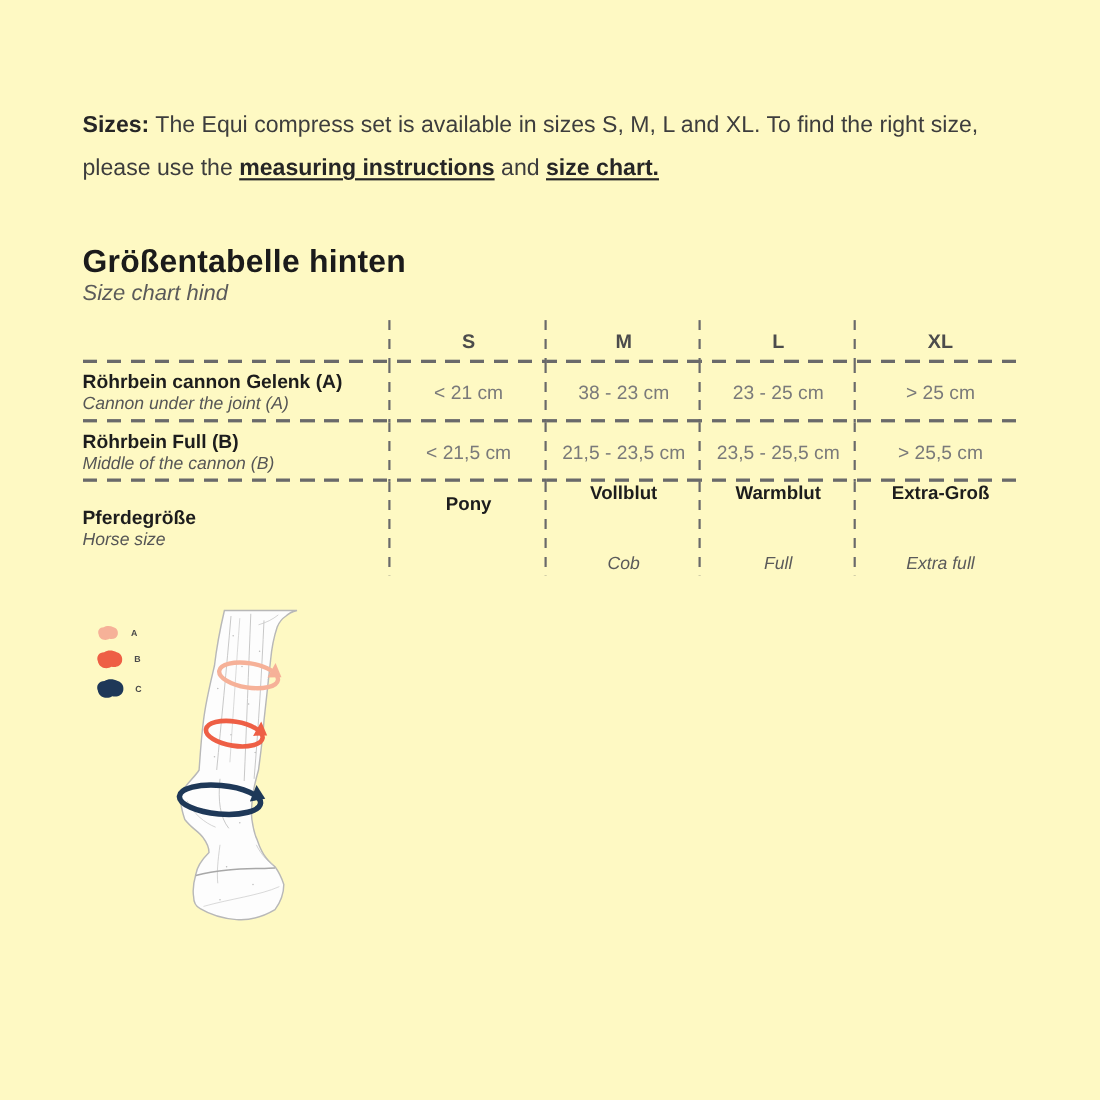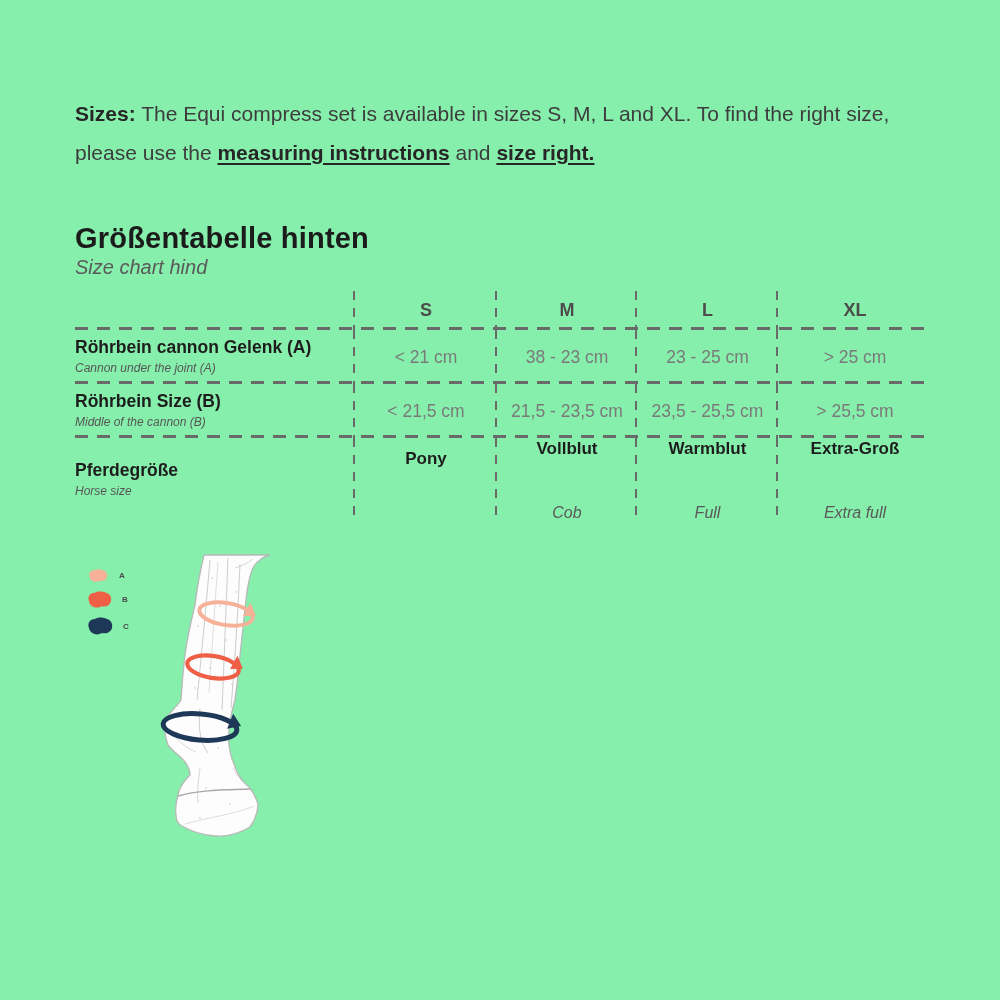--- a/index.html
+++ b/index.html
@@ -2,21 +2,21 @@
 <html><head>
 <meta charset="utf-8">
 <style>
   * { margin: 0; padding: 0; box-sizing: border-box; }
   html, body { background: #ffffff; }
   body { font-family: "Liberation Sans", sans-serif; }
   .page {
     position: relative;
     width: 1000px;
     height: 1000px;
-    background: #86efac;
+    background: #fef9c3;
     overflow: hidden;
   }
 
   
   .intro {
     position: absolute;
     left: 75px;
     top: 94px;
     width: 885px;
     font-size: 21px;
@@ -85,21 +85,21 @@
     text-align: center;
   }
   .label-cell { text-align: left; padding-left: 13px; }
   .row-label {
     font-size: 17.5px;
     font-weight: bold;
     color: #1d1d1d;
     line-height: 21px;
   }
   .row-sublabel {
-    font-size: 12px;
+    font-size: 16px;
     font-style: italic;
     color: #565656;
     line-height: 20px;
   }
   .value-cell {
     font-size: 17.5px;
     color: #7a7a7a;
     text-align: center;
   }
   .cell-main {
@@ -140,21 +140,21 @@
     top: 548px;
   }
 </style>
 </head>
 <body>
 
 <div class="page">
 
   <p class="intro">
     <span class="intro-line"><b>Sizes:</b><span> The Equi compress set is available in sizes S, M, L and XL. To find the right size,</span></span>
-    <span class="intro-line"><span>please use the </span><a>measuring instructions</a><span> and </span><a>size right.</a></span>
+    <span class="intro-line"><span>please use the </span><a>measuring instructions</a><span> and </span><a>size chart.</a></span>
   </p>
 
   <h2 class="section-title">Größentabelle hinten</h2>
   <div class="section-subtitle">Size chart hind</div>
 
   <table class="size-chart">
     <colgroup>
       <col style="width:280px">
         <col style="width:142px">
         <col style="width:140px">
@@ -176,21 +176,21 @@
           <div class="row-label">Röhrbein cannon Gelenk (A)</div>
           <div class="row-sublabel">Cannon under the joint (A)</div>
         </td>
         <td class="value-cell sep">&lt; 21 cm</td>
         <td class="value-cell sep">38 - 23 cm</td>
         <td class="value-cell sep">23 - 25 cm</td>
         <td class="value-cell">&gt; 25 cm</td>
       </tr>
       <tr class="hline">
         <td class="label-cell sep">
-          <div class="row-label">Röhrbein Size (B)</div>
+          <div class="row-label">Röhrbein Full (B)</div>
           <div class="row-sublabel">Middle of the cannon (B)</div>
         </td>
         <td class="value-cell sep">&lt; 21,5 cm</td>
         <td class="value-cell sep">21,5 - 23,5 cm</td>
         <td class="value-cell sep">23,5 - 25,5 cm</td>
         <td class="value-cell">&gt; 25,5 cm</td>
       </tr>
       <tr>
         <td class="label-cell sep">
           <div class="row-label">Pferdegröße</div>

